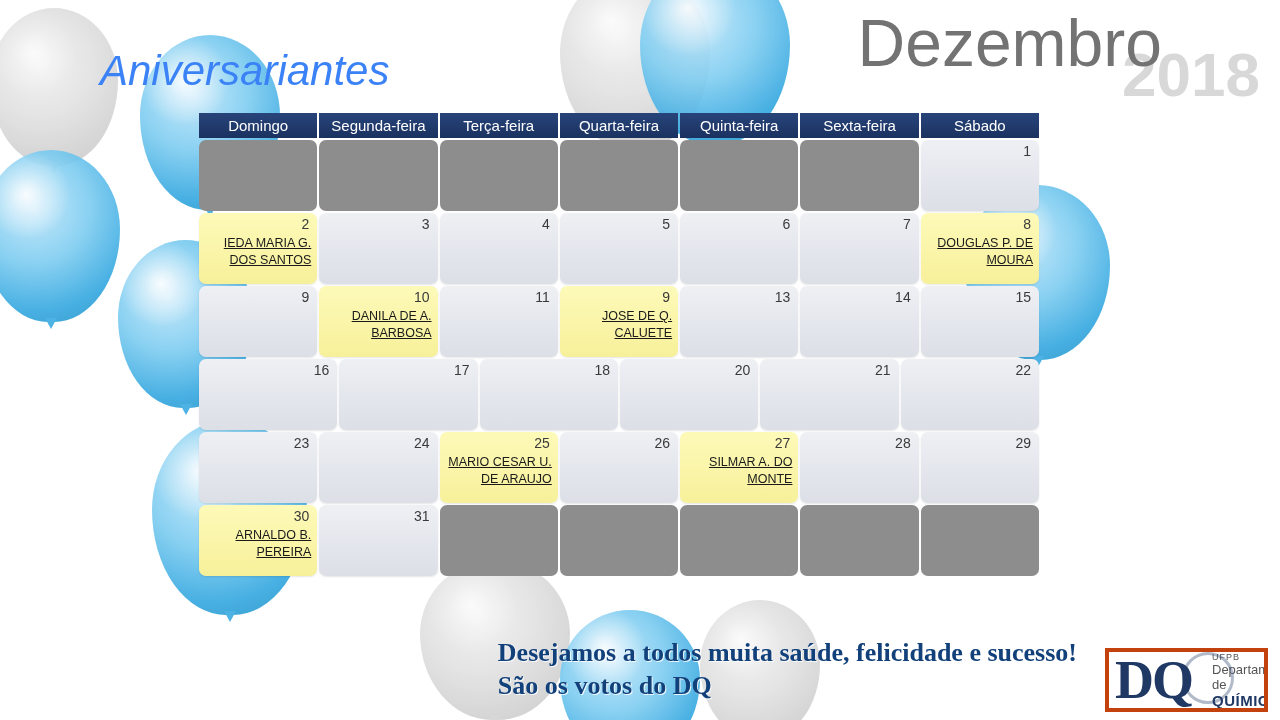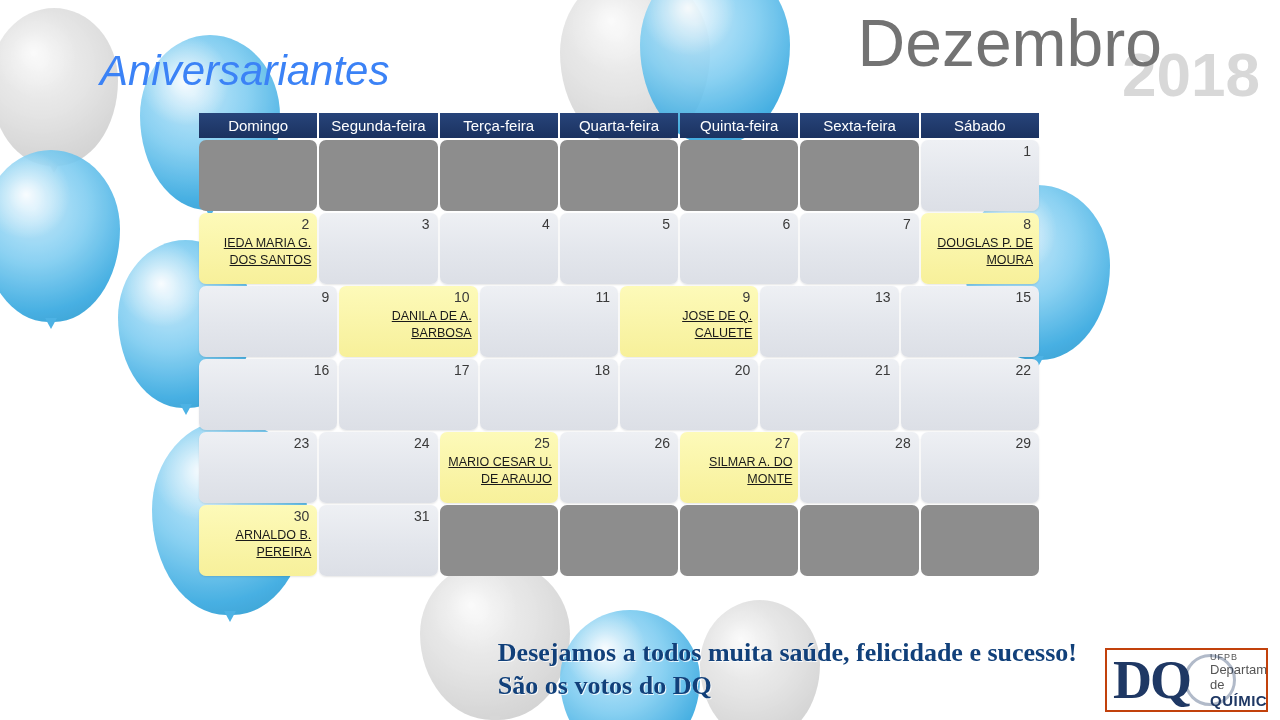--- a/index.html
+++ b/index.html
@@ -172,21 +172,21 @@
     white-space: nowrap;
   }
 
   
   .logo {
     position: absolute;
     right: 12px;
     bottom: 8px;
     width: 163px;
     height: 64px;
-    border: 2px solid #c2410c;
+    border: 4px solid #c2410c;
     background: #ffffff;
     box-sizing: border-box;
     display: flex;
     align-items: center;
     overflow: hidden;
   }
   .logo .dq {
     font-family: "Liberation Serif", serif;
     font-weight: bold;
     font-size: 54px;
@@ -330,20 +330,23 @@
             <div class="num">11</div>
           </div>
           <div class="cell bday">
             <div class="num">9</div>
             <div class="name">JOSE DE Q. CALUETE</div>
           </div>
           <div class="cell">
             <div class="num">13</div>
           </div>
           <div class="cell">
+            <div class="num">14</div>
+          </div>
+          <div class="cell">
             <div class="num">15</div>
           </div>
         </div>
         <div class="week">
           <div class="cell">
             <div class="num">16</div>
           </div>
           <div class="cell">
             <div class="num">17</div>
           </div>

